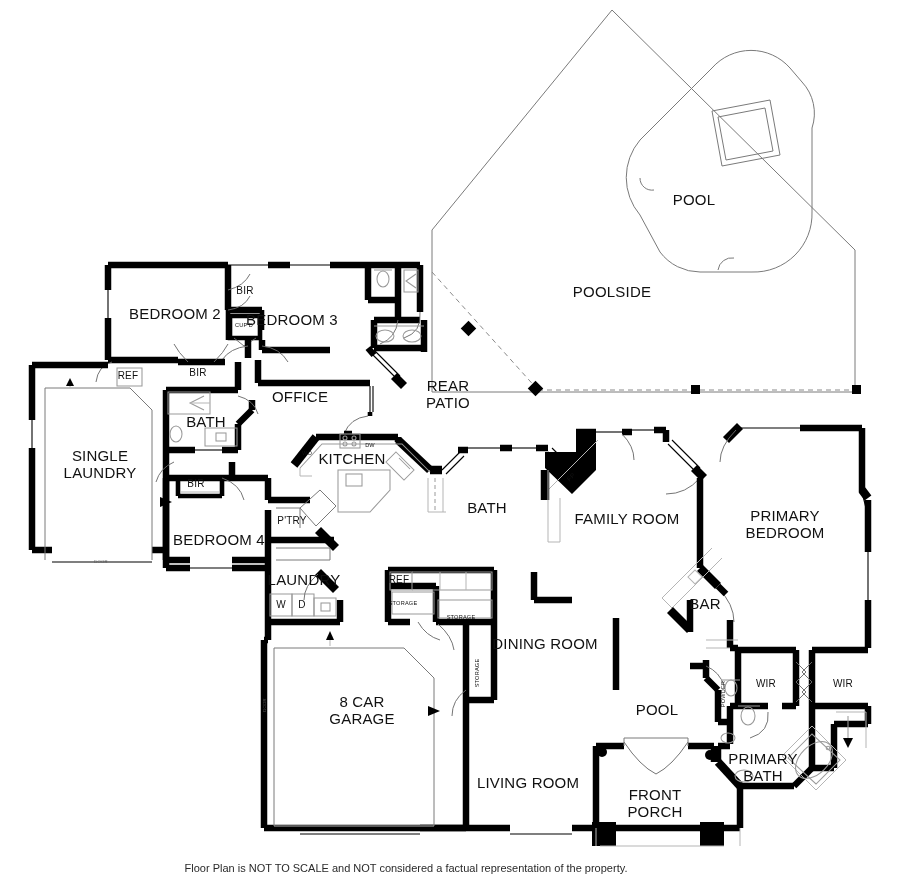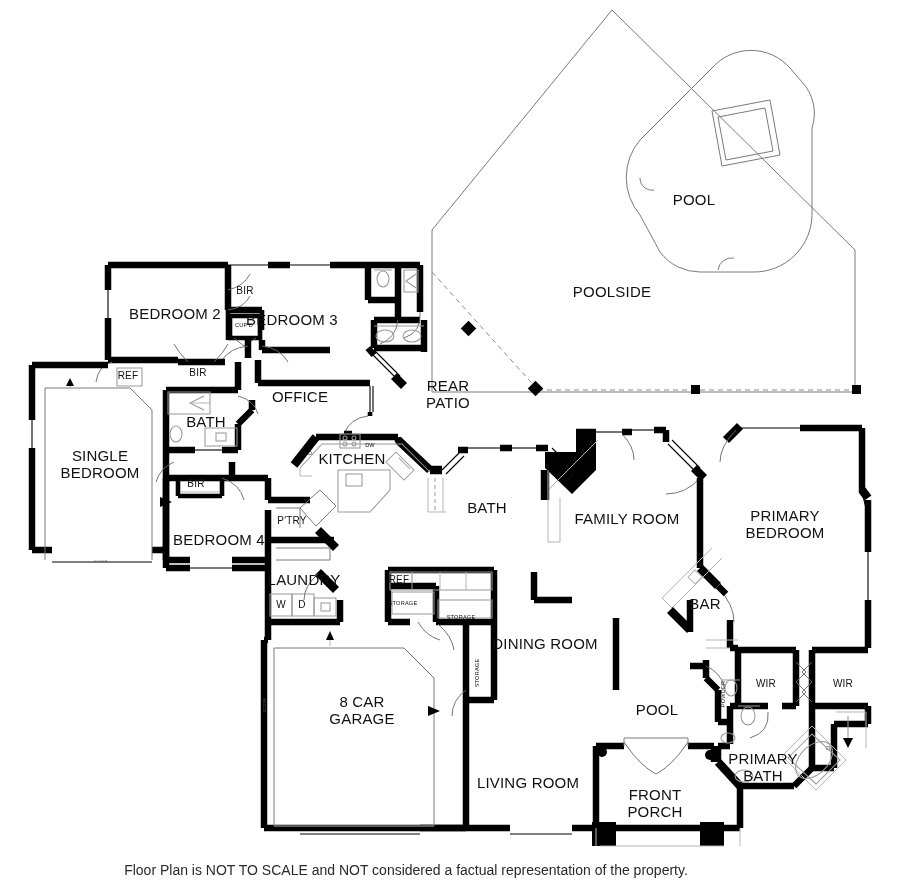--- a/index.html
+++ b/index.html
@@ -11,21 +11,21 @@
        white-space:pre;line-height:1.12;letter-spacing:.2px;text-align:center;
        transform:translate(-50%,-50%);pointer-events:none;}
   .lbl.big{font-size:15px;}
   .lbl.room{font-size:15px;}
   .lbl.small{font-size:10px;}
   .lbl.tiny{font-size:5.6px;}
   .lbl.micro{font-size:4.2px;color:#555;}
   .lbl.vert{writing-mode:vertical-rl;transform:translate(-50%,-50%) rotate(180deg);}
   .lbl.rot-fp{transform:translate(-50%,-50%) rotate(-44deg);font-size:6.5px;}
   #footer{position:absolute;left:0;top:862px;width:812px;text-align:center;
-          font-size:14px;color:#2a2a2a;}
+          font-size:11px;color:#2a2a2a;}
   #watermark{position:absolute;left:4px;top:836px;font-size:27px;letter-spacing:2px;
              font-family:"Liberation Sans",sans-serif;color:transparent;
              -webkit-text-stroke:0.7px #c9c9cf;opacity:.85;pointer-events:none;}
 </style>
 </head>
 <body>
 
 <div id="stage">
 
   <svg id="plan" viewBox="0 0 900 893">
@@ -441,21 +441,21 @@
       <path class="blk" d="M 326 640 l 4 -9 l 4 9 z"></path>
     </g>
 
   </svg>
 
   <div id="labels">
     <div class="lbl big" style="left:175px;top:314px">BEDROOM 2</div>
     <div class="lbl big" style="left:292px;top:320px">BEDROOM 3</div>
     <div class="lbl big" style="left:219px;top:540px">BEDROOM 4</div>
     <div class="lbl big" style="left:100px;top:465px">SINGLE
-BEDROOM</div>
+LAUNDRY</div>
     <div class="lbl big" style="left:362px;top:711px">8 CAR
 GARAGE</div>
     <div class="lbl room" style="left:206px;top:422px">BATH</div>
     <div class="lbl room" style="left:300px;top:397px">OFFICE</div>
     <div class="lbl room" style="left:352px;top:459px">KITCHEN</div>
     <div class="lbl room" style="left:487px;top:508px">BATH</div>
     <div class="lbl room" style="left:627px;top:519px">FAMILY ROOM</div>
     <div class="lbl room" style="left:785px;top:525px">PRIMARY
 BEDROOM</div>
     <div class="lbl room" style="left:304px;top:580px">LAUNDRY</div>

